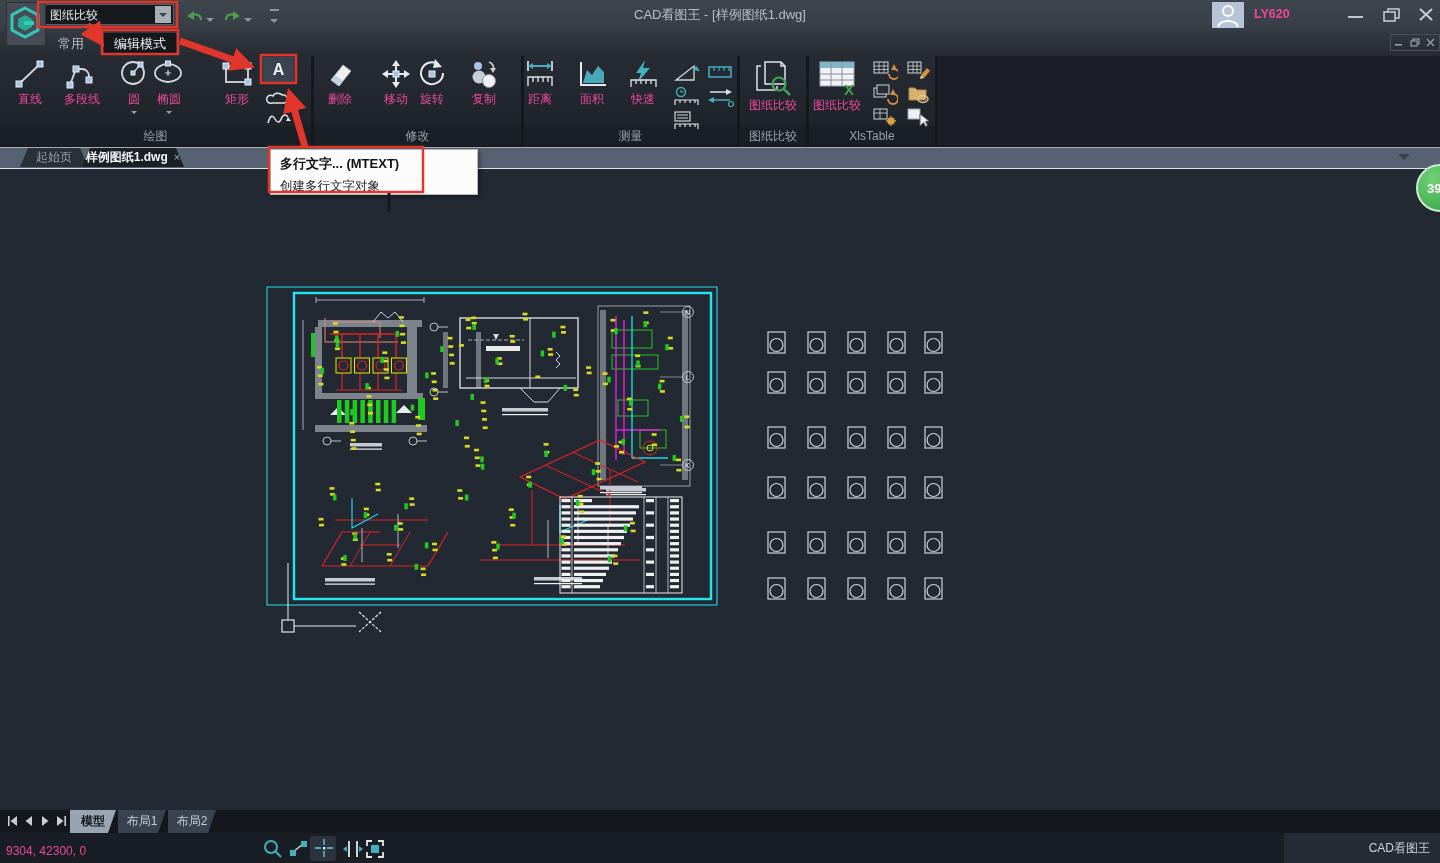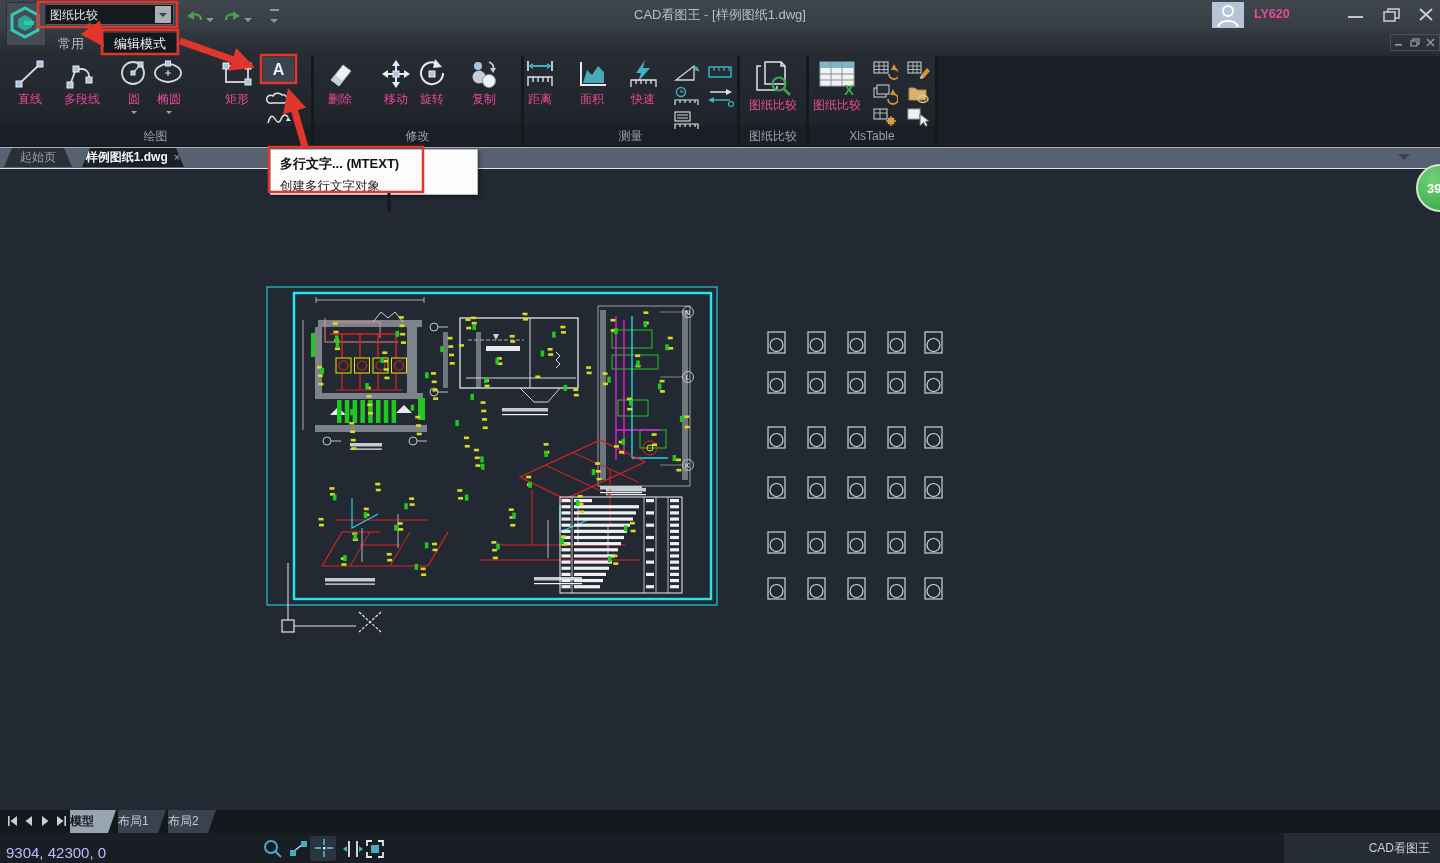--- a/index.html
+++ b/index.html
@@ -52,26 +52,26 @@
            box-shadow:2px 2px 4px rgba(0,0,0,.35);z-index:45;padding:5px 12px 0 9px;box-sizing:border-box;}
   .tooltip .t1{font-size:13px;font-weight:bold;color:#111;}
   .tooltip .t2{font-size:12.5px;color:#222;margin-top:5px;}
   
   .badge{left:1416px;top:164px;width:48px;height:48px;border-radius:50%;border:2px solid #cfe9d2;
          background:radial-gradient(circle at 35% 30%,#72d176,#2fa244);z-index:40;color:#fff;
          font-weight:bold;font-size:13px;line-height:46px;padding-left:9px;box-sizing:border-box;}
   
   .layoutrow{left:0;top:810px;width:1440px;height:23px;background:#14171c;z-index:20;}
   .navbtn{top:813px;width:14px;height:15px;z-index:21;}
-  .ltab{top:810px;height:23px;line-height:23px;font-size:12px;z-index:21;
+  .ltab{top:810px;height:23px;line-height:23px;text-align:center;font-size:12px;z-index:21;
         clip-path:polygon(0 0,100% 0,calc(100% - 8px) 100%,0 100%);}
   .ltab.active{background:#99a4b2;color:#14181d;font-weight:bold;}
   .ltab.inactive{background:#39424f;color:#c2c9d1;}
   .statusbar{left:0;top:833px;width:1440px;height:30px;background:#191e25;z-index:20;}
-  .coords{left:6px;top:844px;color:#c4b5fd;font-size:15px;z-index:21;}
+  .coords{left:6px;top:844px;color:#ec4899;font-size:12px;z-index:21;}
   .st-ico{top:838px;width:22px;height:22px;z-index:21;}
   .st-box{left:310px;top:836px;width:26px;height:25px;background:#2c333d;border-radius:3px;z-index:20;}
   .st-right{left:1284px;top:833px;width:156px;height:44px;background:#262c35;z-index:21;color:#ccd1d6;
             font-size:12px;line-height:30px;text-align:right;padding-right:10px;box-sizing:border-box;}
   
   .overlay{left:0;top:0;width:1440px;height:863px;z-index:60;pointer-events:none;}
 </style>
 </head>
 <body>
 
@@ -375,21 +375,21 @@
     </svg>
 </div>
 <div class="abs sicon" style="left:906px;top:107px">
   <svg width="26" height="21">
       <rect x="2" y="2" width="12" height="10" fill="#eef0f3" stroke="#9aa2ab"></rect>
       <polygon points="14,7 14,19 17.5,15.5 19.5,19.5 21.5,18.3 19.5,14.5 23,14" fill="#f2f4f6" stroke="#555b63"></polygon>
     </svg>
 </div>
 
 <div class="abs band"></div>
-<div class="abs dtab inactive" style="left:4px;width:68px">起始页</div>
+<div class="abs dtab inactive" style="left:20px;width:68px">起始页</div>
 <div class="abs dtab active" style="left:82px;width:102px">
   <span>样例图纸1.dwg</span><span class="x">×</span>
 </div>
 <div class="abs band-caret"></div>
 
 <div class="abs canvas">
 <svg width="1440" height="643" viewBox="0 167 1440 643">
 
   <rect x="267" y="287" width="450" height="318" fill="none" stroke="#22e6f2" stroke-width="1"></rect>
   <rect x="294" y="293" width="417" height="306" fill="none" stroke="#22e6f2" stroke-width="2.4"></rect>

